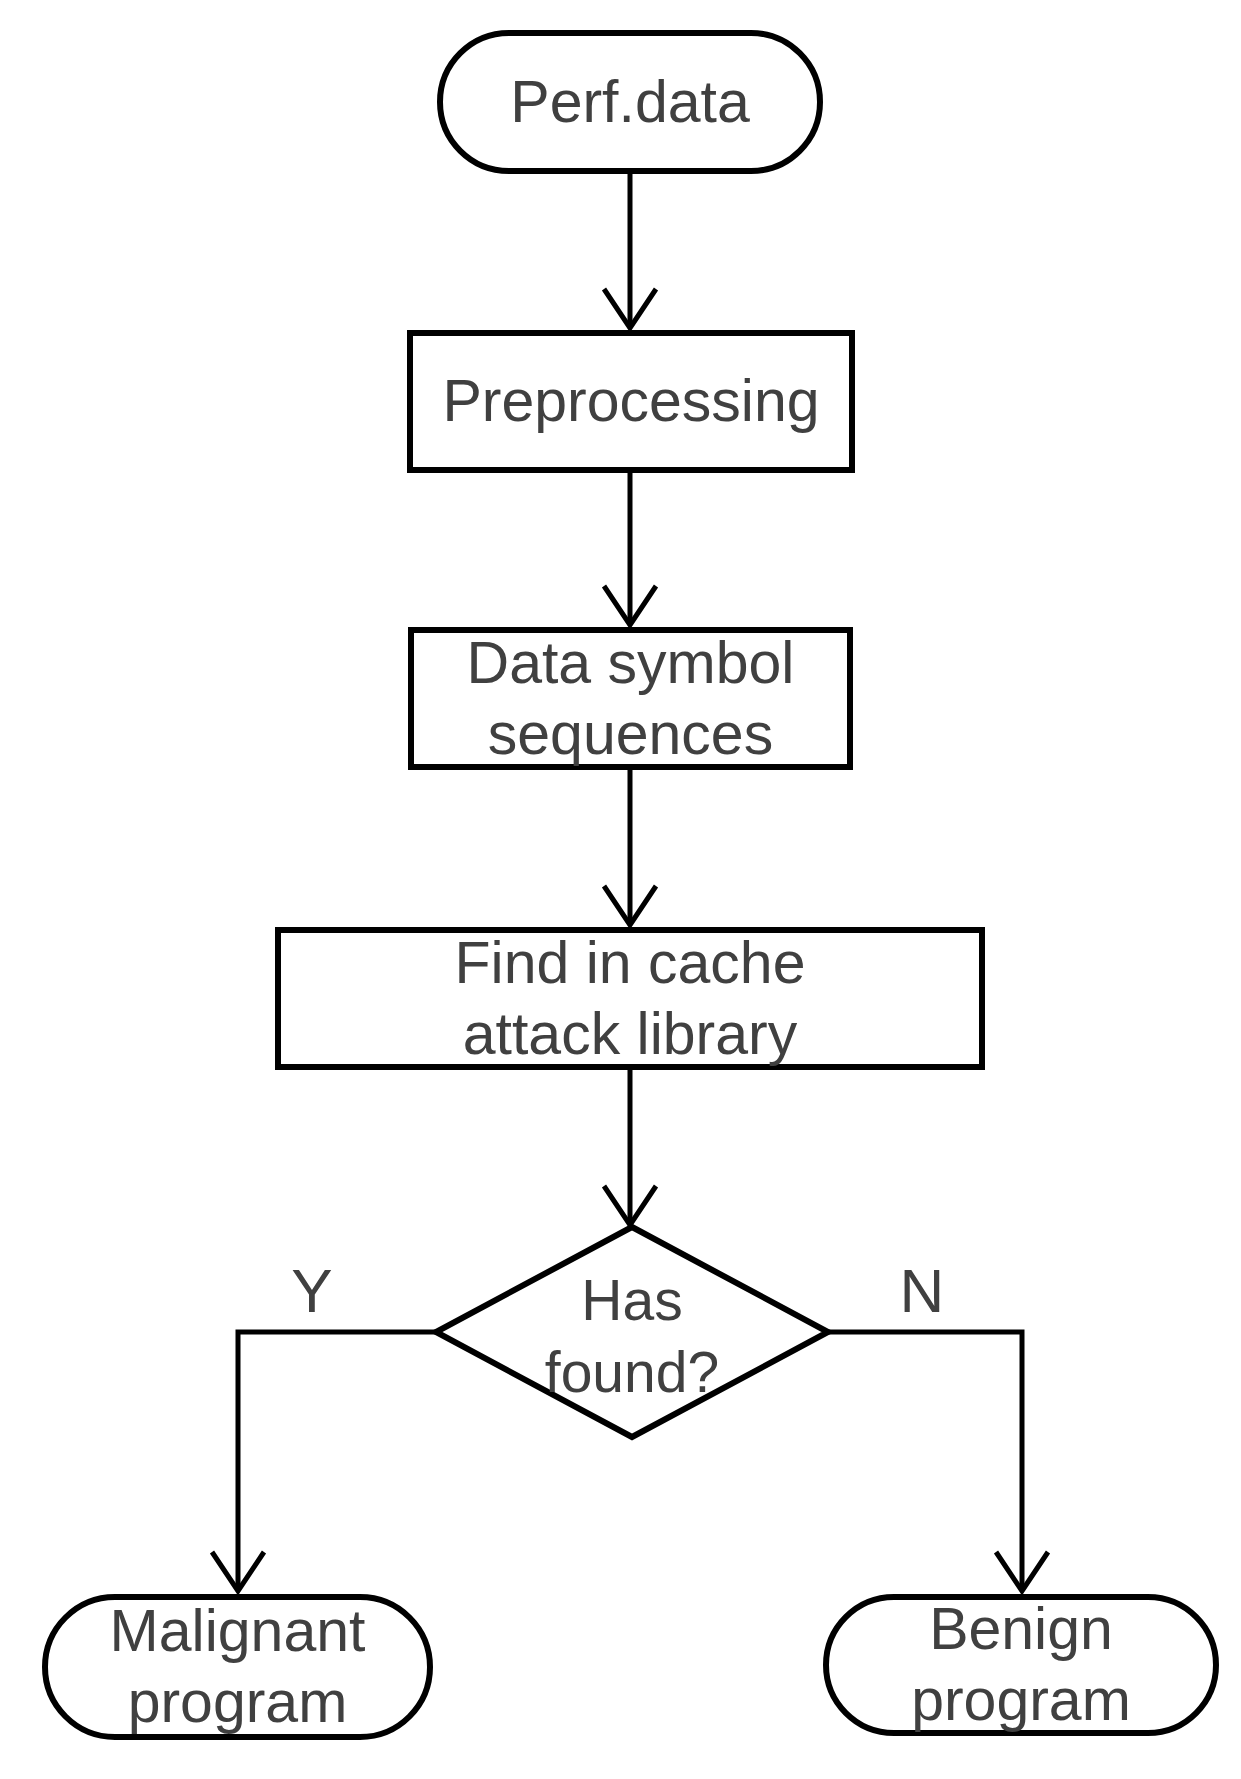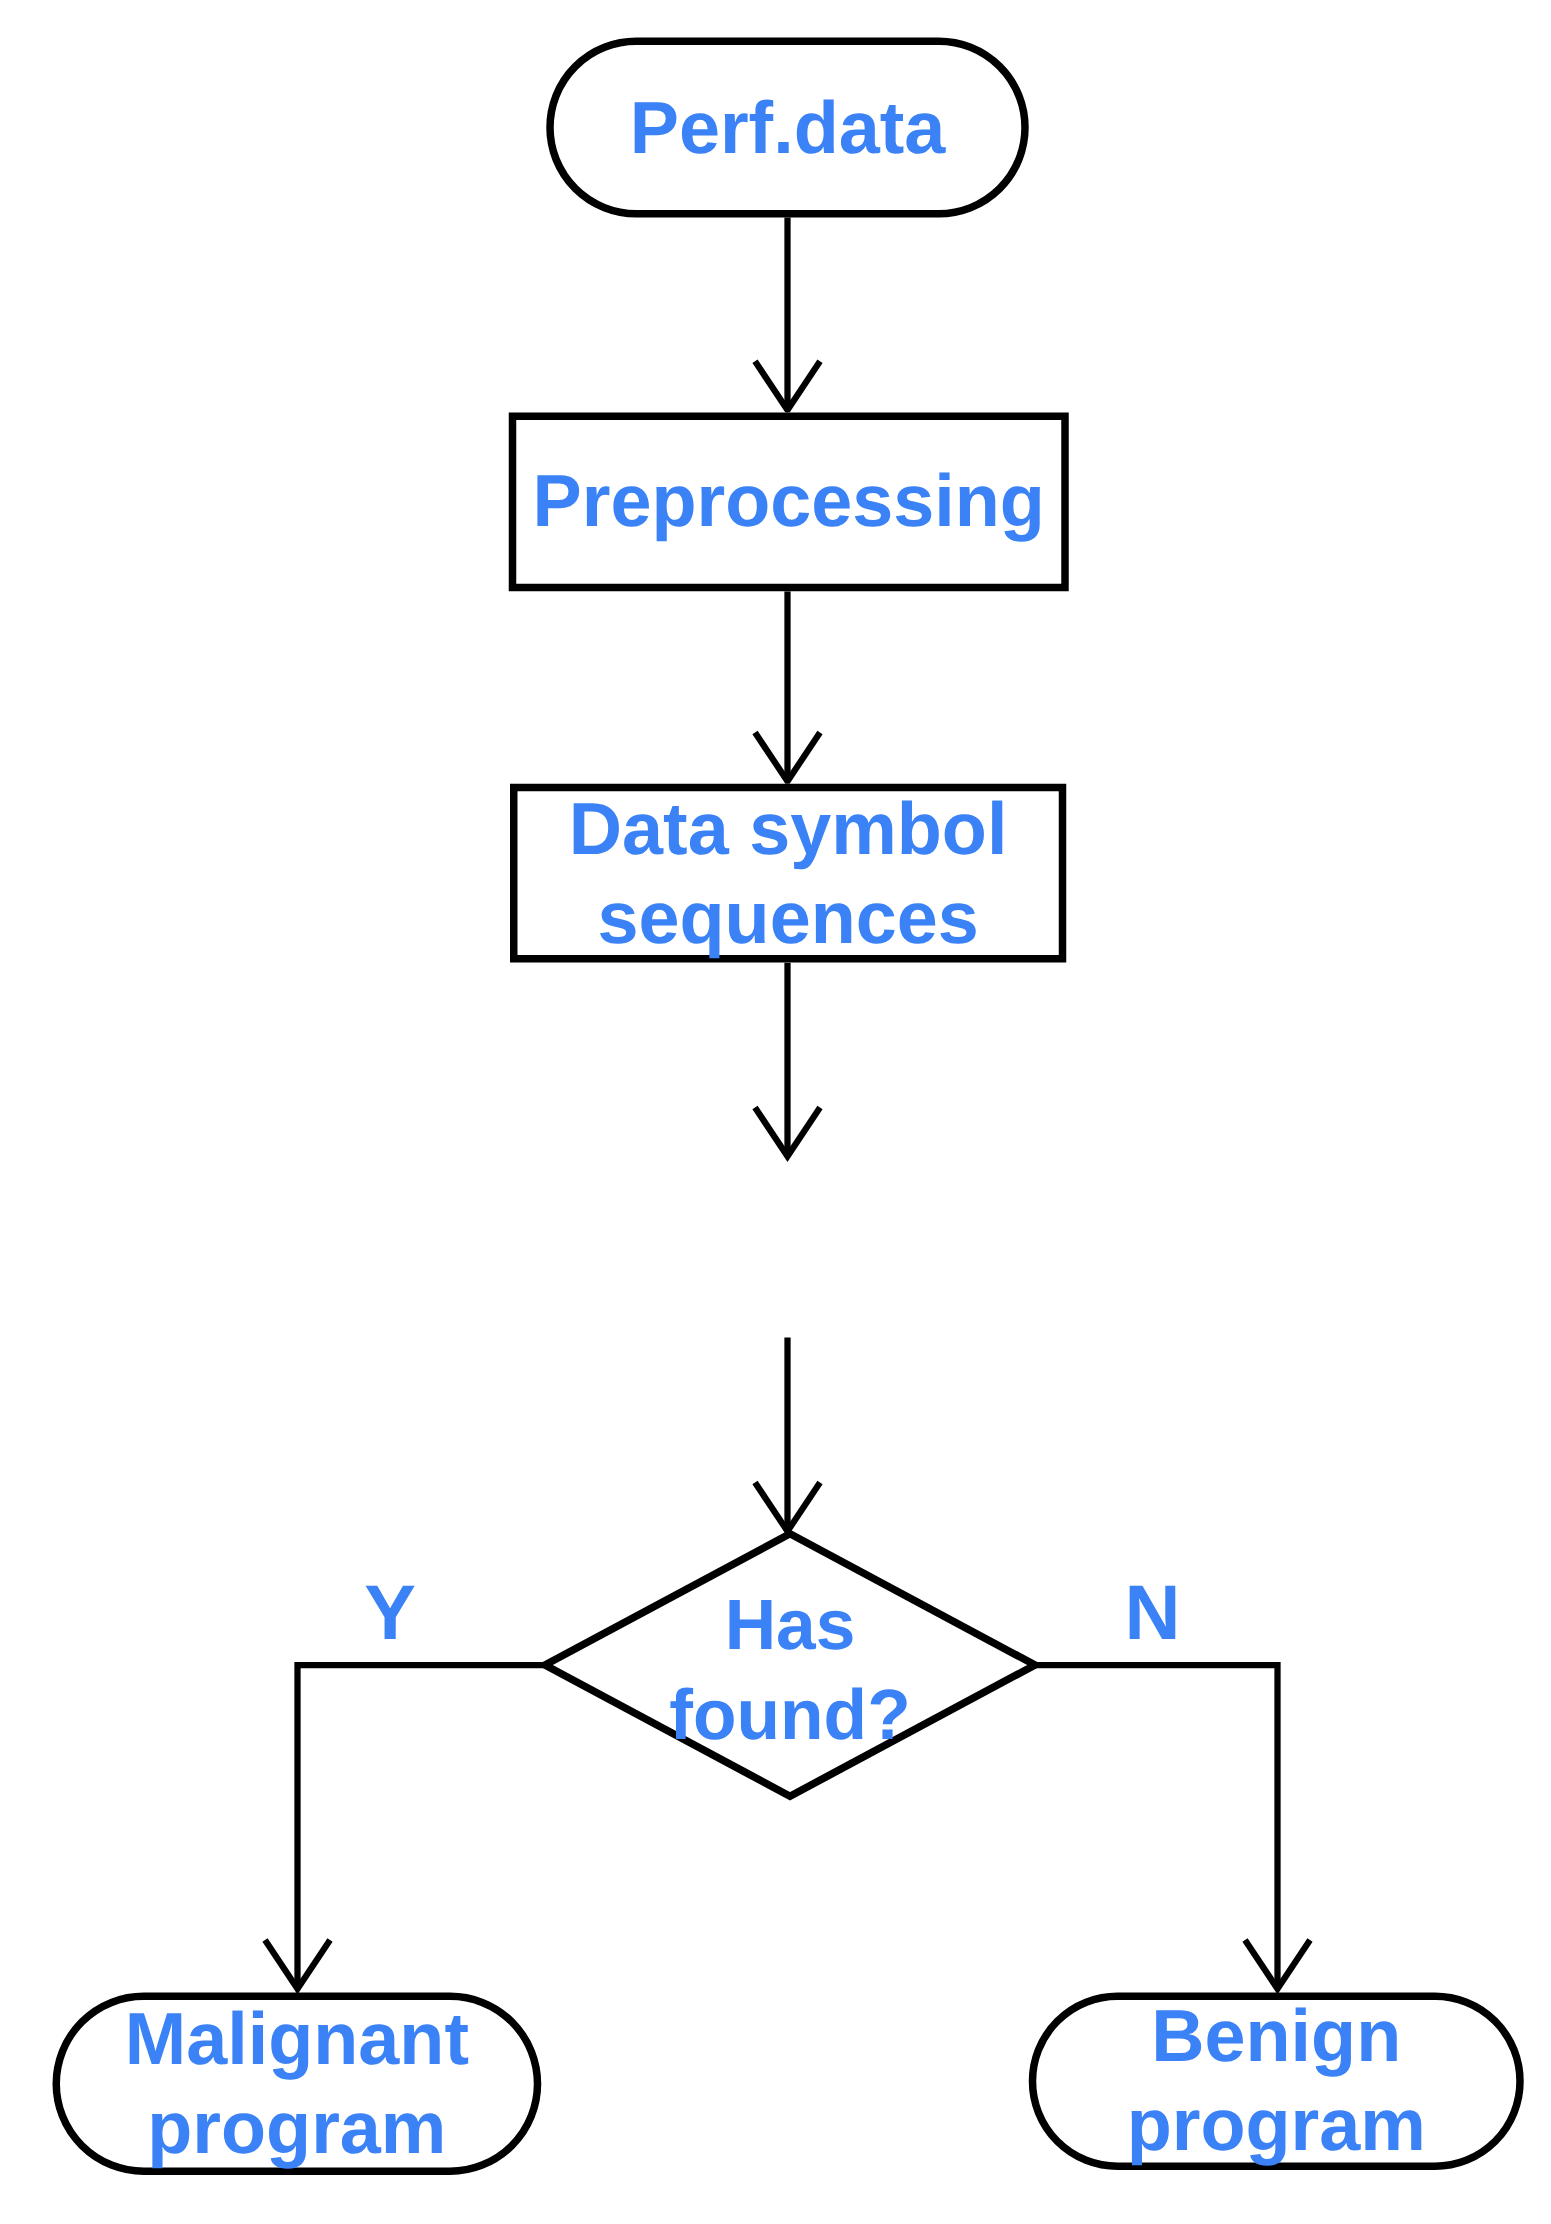--- a/index.html
+++ b/index.html
@@ -6,23 +6,22 @@
     margin: 0;
     padding: 0;
     background: #ffffff;
   }
   #canvas {
     position: relative;
     width: 1241px;
     height: 1779px;
     background: #ffffff;
     font-family: "Liberation Sans", sans-serif;
-    color: #3b82f6;
+    color: #404040;
     overflow: hidden;
-    font-weight: bold;
   }
   #connectors {
     position: absolute;
     left: 0;
     top: 0;
     width: 1241px;
     height: 1779px;
     pointer-events: none;
   }
   .node {
@@ -104,20 +103,22 @@
     <polygon points="632,1227 828,1332 632,1437 436,1332" fill="#ffffff" stroke="#000000" stroke-width="6"></polygon>
   </svg>
 
   <div class="node terminator" id="node-perf-data">Perf.data</div>
 
   <div class="node process" id="node-preprocessing">Preprocessing</div>
 
   <div class="node process" id="node-data-symbol">Data symbol
 sequences</div>
 
+  <div class="node process" id="node-find-cache">Find in cache
+attack library</div>
 
   <div class="decision-label" id="node-has-found">Has
 found?</div>
 
   <div class="node terminator" id="node-malignant">Malignant
 program</div>
 
   <div class="node terminator" id="node-benign">Benign
 program</div>
 

